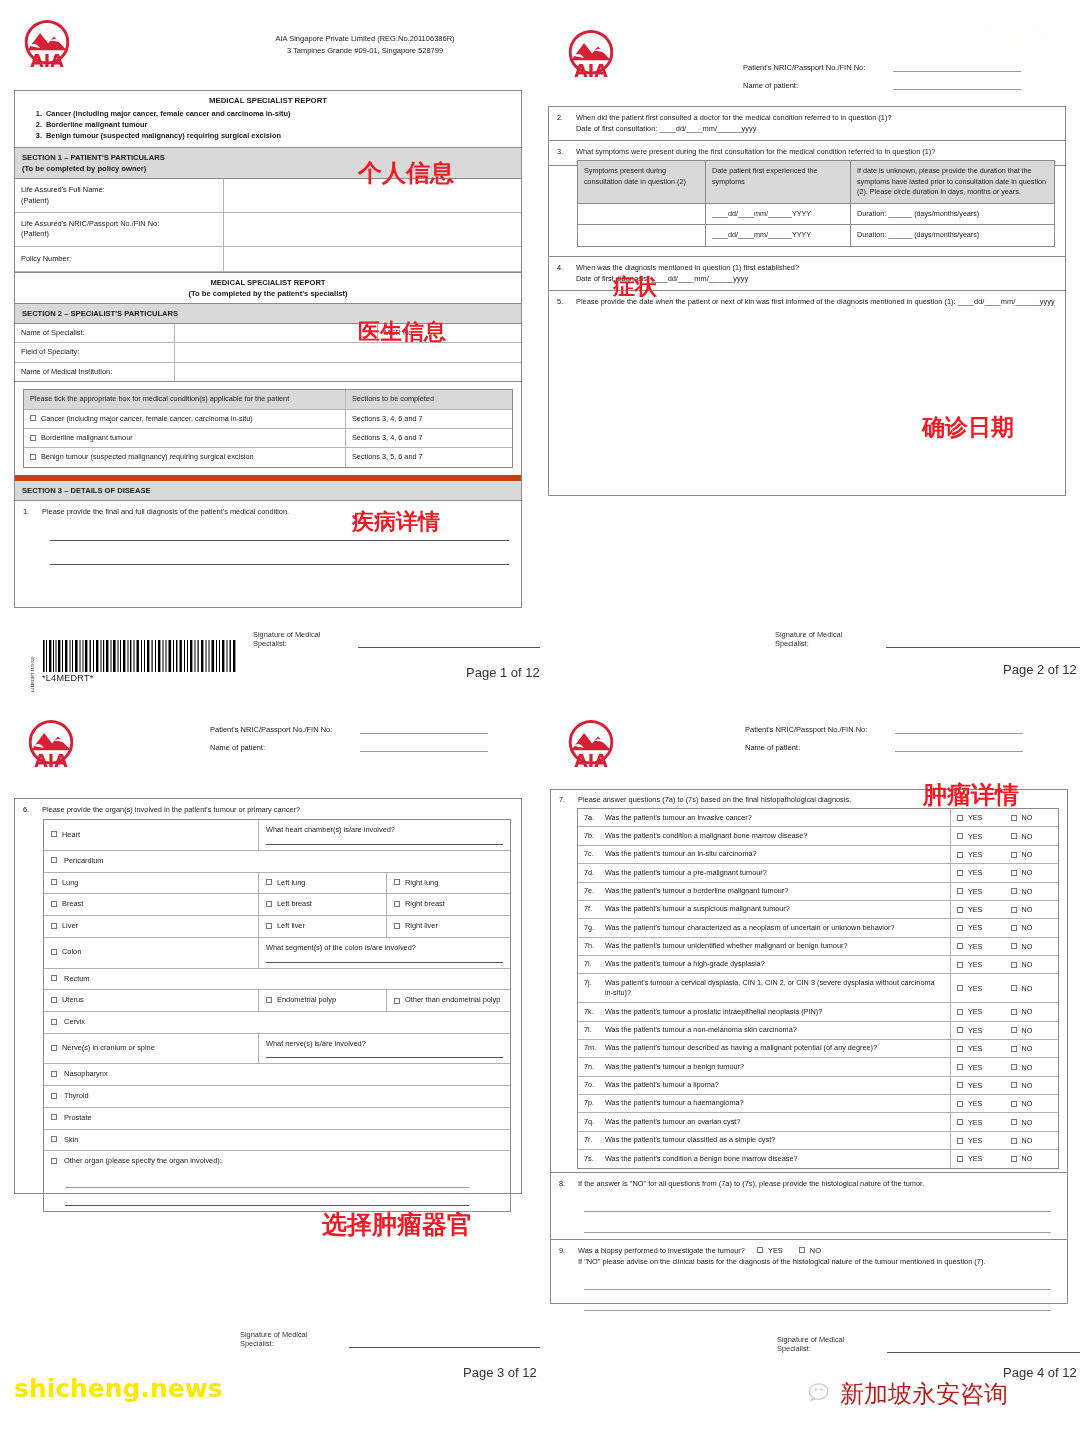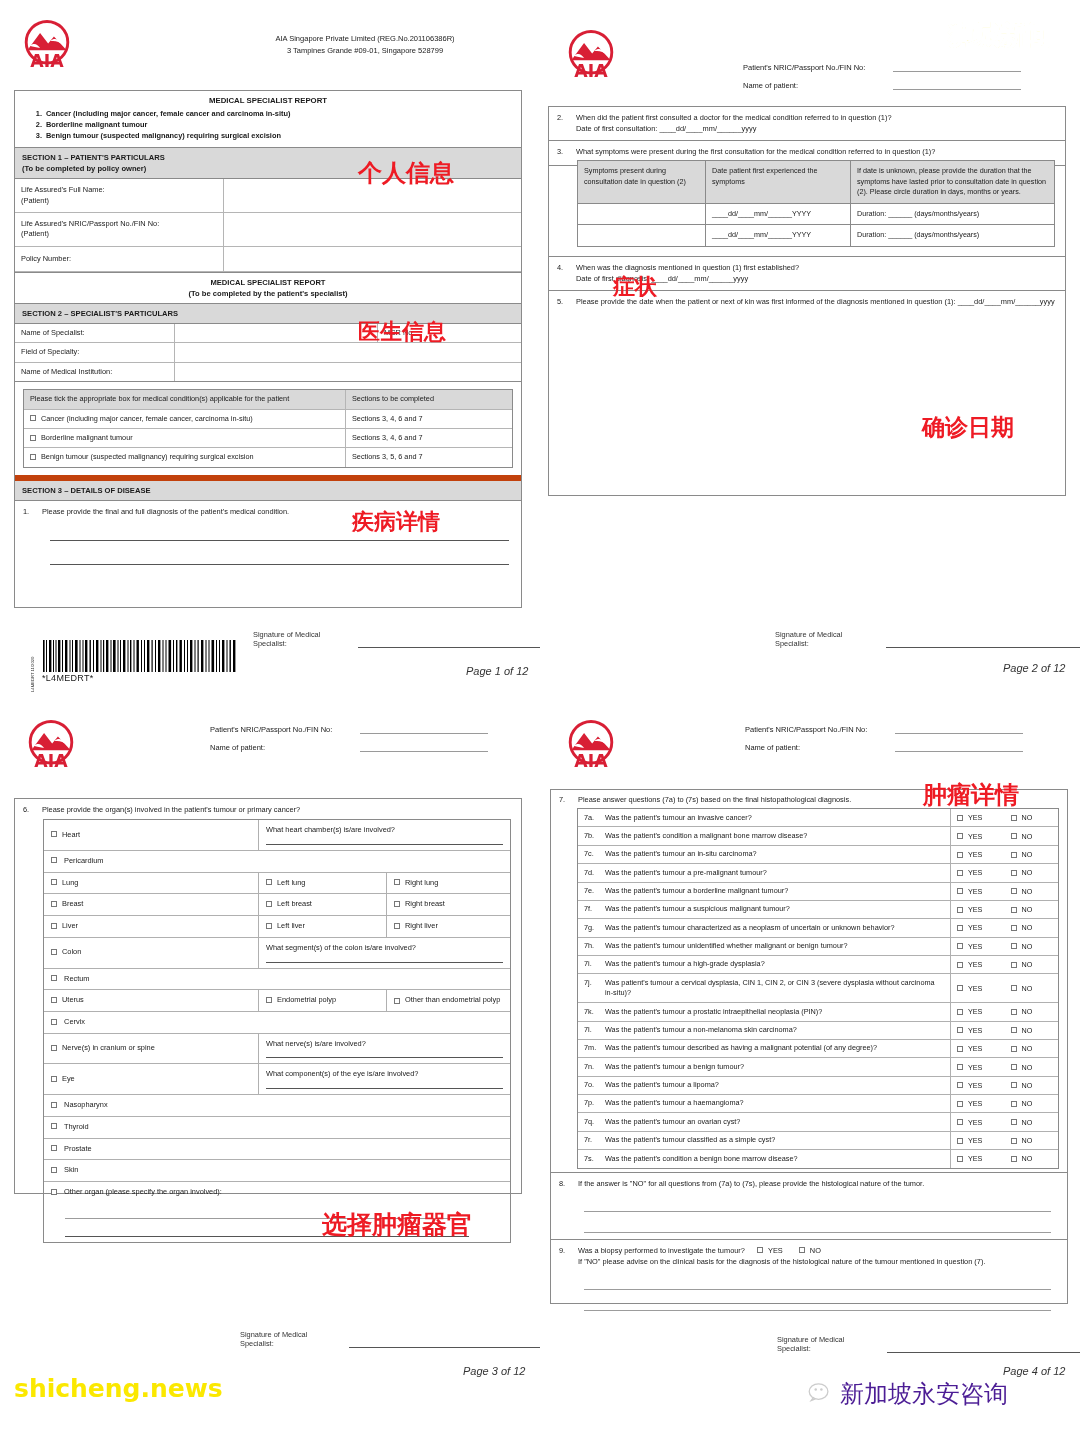--- a/index.html
+++ b/index.html
@@ -106,40 +106,40 @@
   .ylabel { flex:1; padding:3.4px 6px; line-height:1.45; display:flex; }
   .ylabel .yn { width:21px; flex:0 0 21px; }
   .yopts { width:108px; flex:0 0 108px; border-left:1px solid #b0b0b0;
            display:flex; align-items:center; font-size:7.2px; }
   .yopts span.opt { width:50%; padding-left:6px; white-space:nowrap; }
 
   
   .sig { position:absolute; font-size:7.4px; display:flex; align-items:flex-end; }
   .sig .sl { margin-right:8px; color:#333; }
   .sig .sline { width:195px; border-bottom:0.9px solid #555; height:8px; }
-  .pageno { position:absolute; font-size:11px; color:#333;font-style:italic; }
+  .pageno { position:absolute; font-size:13px; color:#333; }
 
   
   .barcode-wrap { position:absolute; }
   .barcode { height:32px; width:196px; display:block; }
   .bc-text { font-size:9px; font-family:"Liberation Sans", sans-serif; letter-spacing:0.3px; margin-top:1px;}
   .vtext { position:absolute; font-size:4.2px; color:#333;
            transform:rotate(-90deg); transform-origin:left top; white-space:nowrap; }
 
   
   .anno { position:absolute; color:#ee1b24; font-weight:bold;
           font-family:"DejaVu Sans", sans-serif; white-space:nowrap; }
 
   
   .wm-yellow { position:absolute; color:#f5e400; font-weight:bold; font-size:26px;
                font-family:"DejaVu Sans", sans-serif;
                -webkit-text-stroke:1.2px #ffffff; white-space:nowrap; }
   .wm-shicheng { position:absolute; color:#fbe800; font-weight:bold; font-size:25px;
                  font-family:"DejaVu Sans", sans-serif; white-space:nowrap; }
-  .wm-grey { position:absolute; color:#4c1d95; font-size:24px; white-space:nowrap;
+  .wm-grey { position:absolute; color:#b91c1c; font-size:24px; white-space:nowrap;
              font-family:"DejaVu Sans", sans-serif; display:flex; align-items:center; gap:6px;}
   .wm-grey .wechat { width:26px; height:26px; }
 </style>
 </head>
 <body>
 
 <div class="sheet" id="page1">
 
   <div class="aia-logo" style="left:18px; top:18px;">
     <svg viewBox="0 0 100 90">
@@ -575,30 +575,20 @@
         <div class="ocell oleft b">
           <span class="cb"></span>
           <span>Nerve(s) in cranium or spine</span>
         </div>
         <div class="ocell oright">
           <div>What nerve(s) is/are involved?</div>
           <div class="qline"></div>
         </div>
       </div>
 
-      <div class="orow">
-        <div class="ocell oleft b">
-          <span class="cb"></span>
-          <span>Eye</span>
-        </div>
-        <div class="ocell oright">
-          <div>What component(s) of the eye is/are involved?</div>
-          <div class="qline"></div>
-        </div>
-      </div>
 
       <div class="orow">
         <div class="ocell" style="flex:1;">
           <span class="cb"></span>
           <span>Nasopharynx</span>
         </div>
       </div>
 
       <div class="orow">
         <div class="ocell" style="flex:1;">

